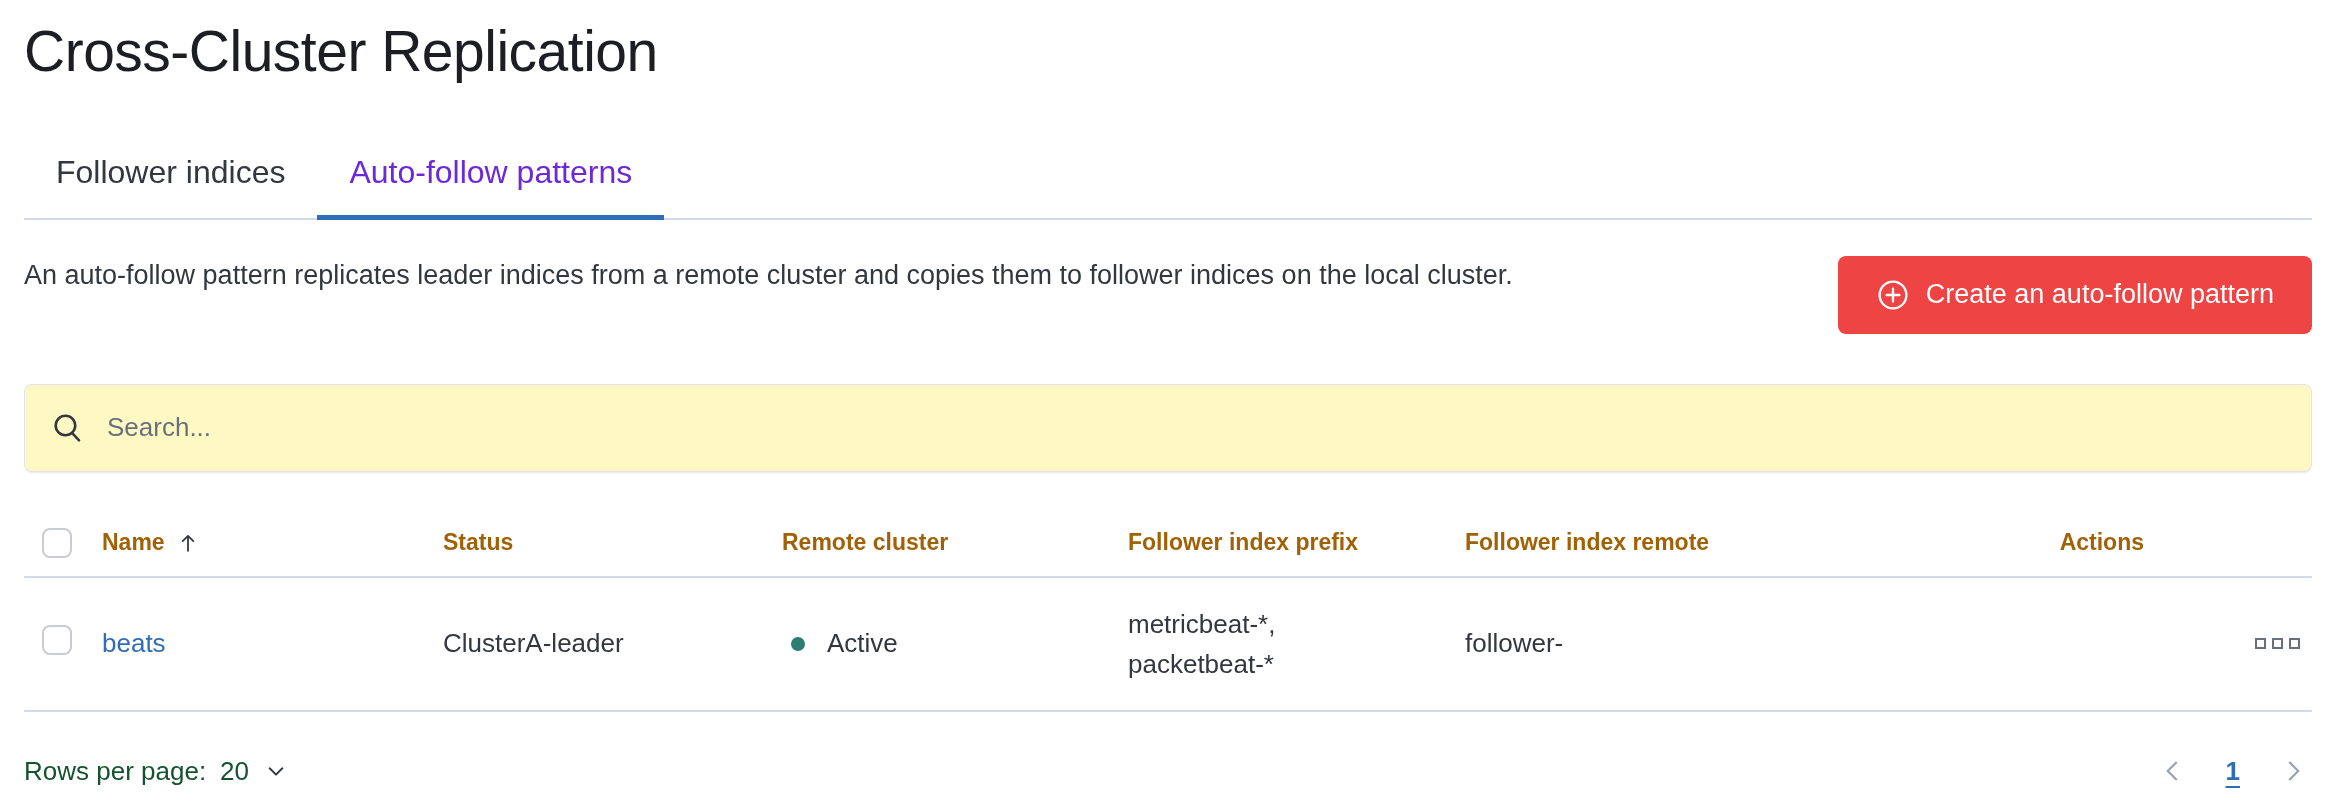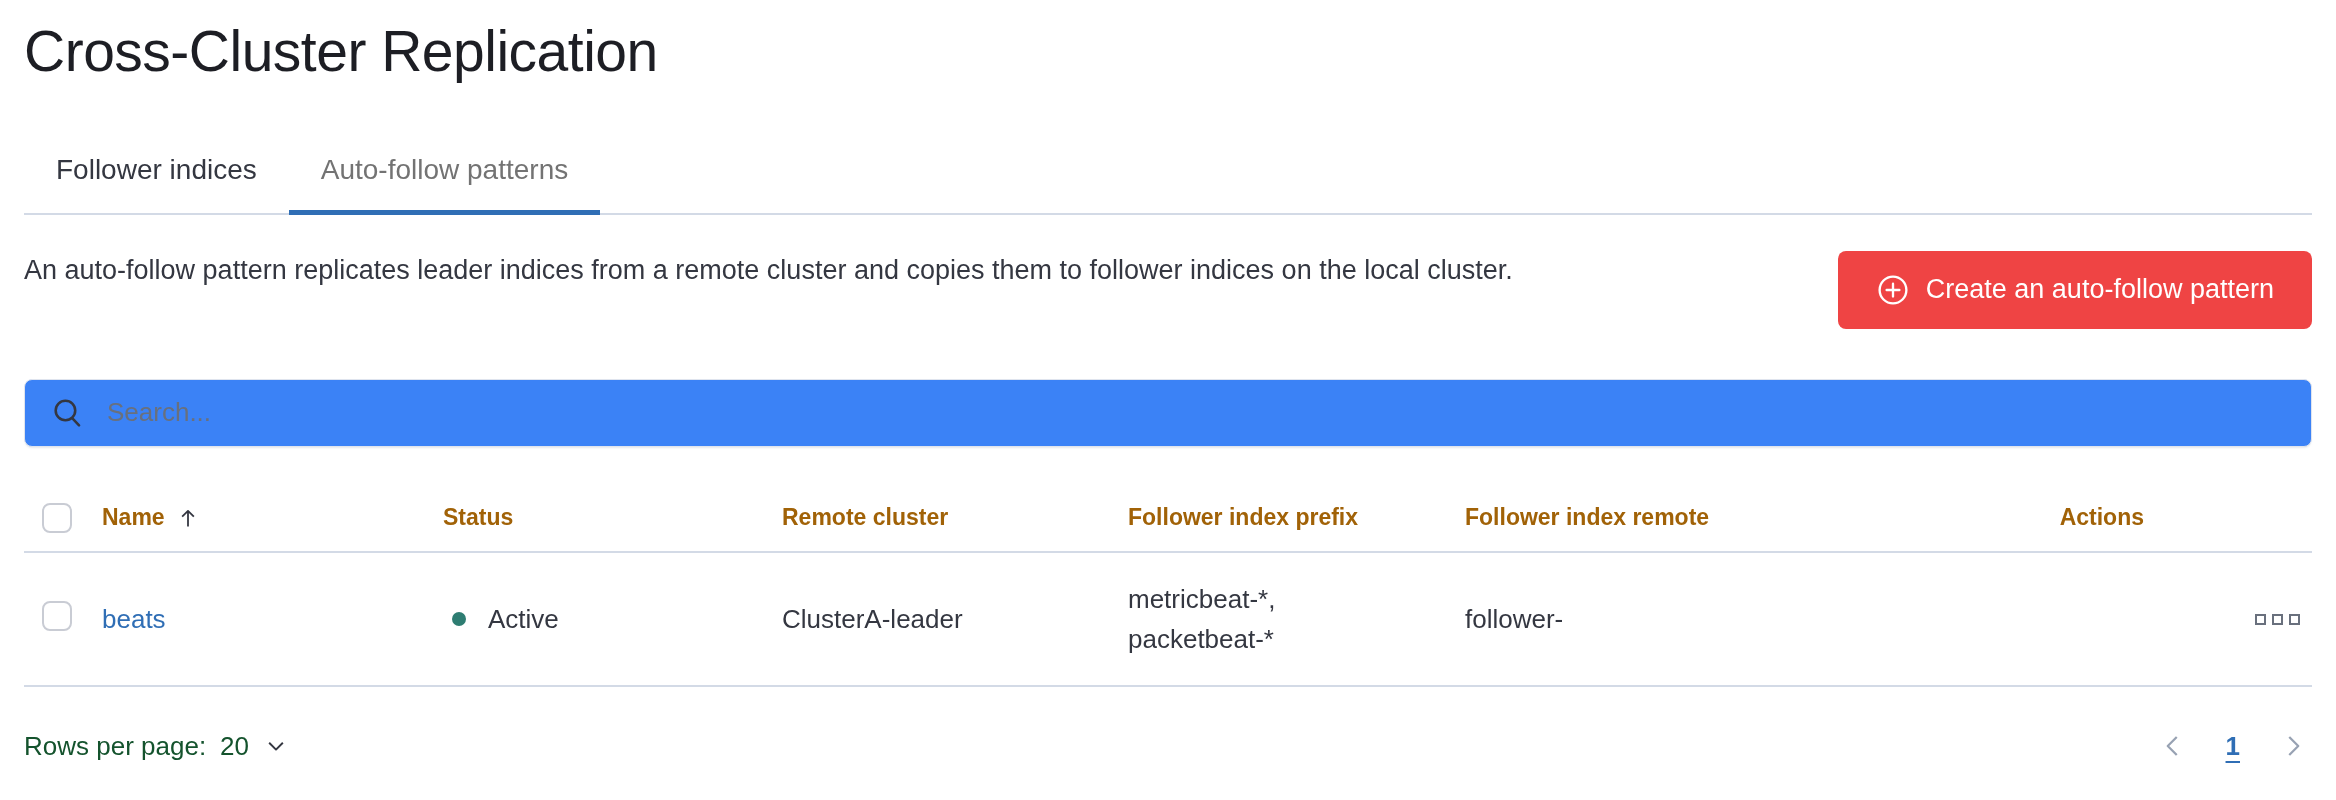--- a/index.html
+++ b/index.html
@@ -19,27 +19,27 @@
 
   
   .tabs {
     display: flex;
     margin-top: 56px;
     border-bottom: 2px solid #d3dae6;
   }
   .tab {
     position: relative;
     padding: 10px 32px 26px;
-    font-size: 28px;
+    font-size: 32px;
     line-height: 1.2;
     color: #343741;
     cursor: pointer;
     white-space: nowrap;
   }
-  .tab.active { color: #737373; }
+  .tab.active { color: #6d28d9; }
   .tab.active::after {
     content: "";
     position: absolute;
     left: 0; right: 0; bottom: -2px;
     height: 5px;
     background: #2f6eb5;
   }
 
   
   .section-header {
@@ -67,26 +67,26 @@
     border: none;
     border-radius: 8px;
     cursor: pointer;
     white-space: nowrap;
     flex: none;
   }
 
   
   .search-bar {
     margin-top: 50px;
-    height: 68px;
+    height: 88px;
     display: flex;
     align-items: center;
     gap: 22px;
     padding: 0 26px;
-    background: #3b82f6;
+    background: #fef9c3;
     border: 1px solid #dfe4ee;
     border-radius: 8px;
     box-shadow: 0 2px 2px -1px rgba(152,162,179,0.25);
   }
   .search-bar input {
     flex: 1;
     border: none;
     outline: none;
     background: transparent;
     font-family: inherit;
@@ -223,27 +223,27 @@
       <div class="th actions">Actions</div>
     </div>
 
     <div class="tr tbody-row">
       <div class="td">
         <span class="checkbox"></span>
       </div>
       <div class="td">
         <a class="link">beats</a>
       </div>
+      <div class="td">ClusterA-leader</div>
       <div class="td">
         <span class="status-cell">
           <span class="status-dot"></span>
           <span>Active</span>
         </span>
       </div>
-      <div class="td">ClusterA-leader</div>
       <div class="td leader-patterns">metricbeat-*, packetbeat-*</div>
       <div class="td">follower-</div>
       <div class="td"></div>
       <div class="td actions">
         <span class="actions-icon">
           <span class="box"></span>
             <span class="box"></span>
             <span class="box"></span>
         </span>
       </div>

